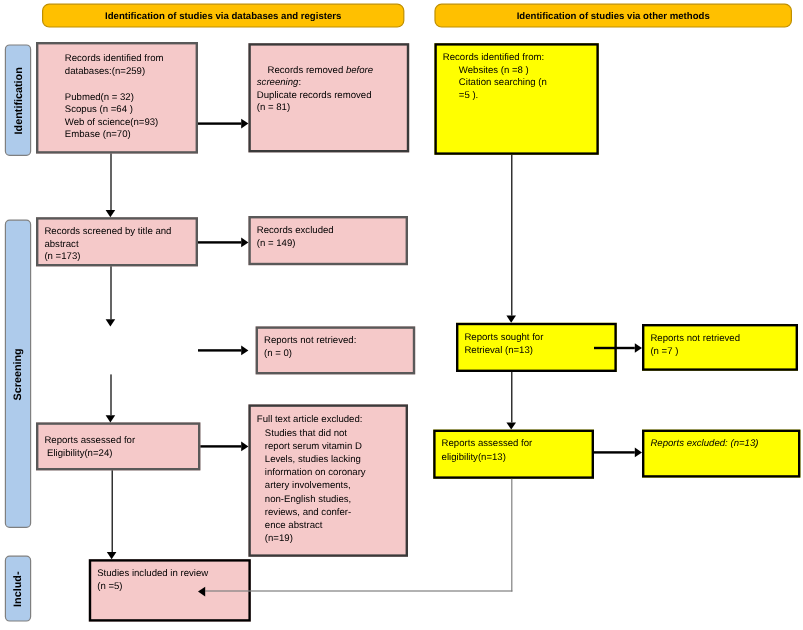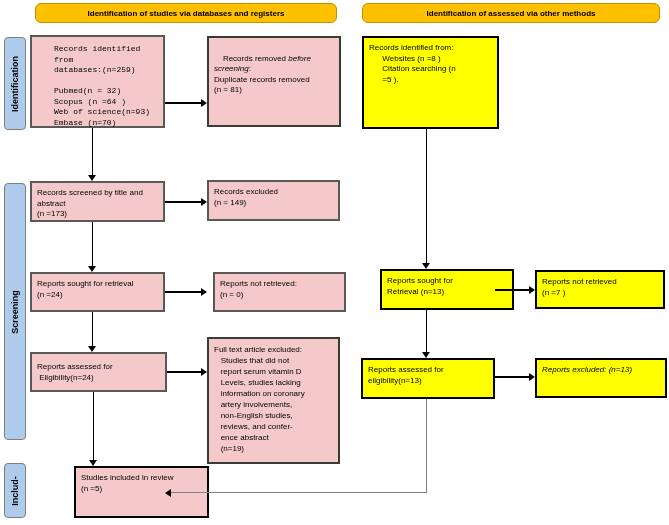--- a/index.html
+++ b/index.html
@@ -17,21 +17,21 @@
   .box{
     position:absolute;box-sizing:border-box;
     white-space:pre-wrap;line-height:10.5px;
     padding:5px 4px 4px 5px;
   }
   .pink{background:#F5C9C9;border:2px solid #595959;}
   .pink-dark{background:#F5C9C9;border:2px solid #3a3a3a;}
   .pink-black{background:#F5C9C9;border:2px solid #000;margin-left:44px;}
   .yellow{background:#FFFF00;border:2px solid #000;}
   .note{line-height:11px;}
-  .ind{padding-left:22px;font-family:Liberation Mono, monospace;}
+  .ind{padding-left:22px;}
   .side{
     position:absolute;box-sizing:border-box;
     background:#AECBEB;border:1.2px solid #7F7F7F;border-radius:4px;
     display:flex;align-items:center;justify-content:center;
   }
   .side span{
     transform:rotate(-90deg);white-space:nowrap;
     font-weight:bold;font-size:9px;
   }
   .hline{position:absolute;height:1.5px;background:#000;}
@@ -47,21 +47,21 @@
     border-top:4px solid transparent;border-bottom:4px solid transparent;
     border-right:6px solid #000;}
   i{font-style:italic;}
 </style>
 </head>
 <body>
 
 <div id="canvas">
 
   <div class="hdr" style="left:35px;top:3px;width:302px;height:20px;">Identification of studies via databases and registers</div>
-  <div class="hdr" style="left:362px;top:3px;width:298px;height:20px;">Identification of assessed via other methods</div>
+  <div class="hdr" style="left:362px;top:3px;width:298px;height:20px;">Identification of studies via other methods</div>
 
   <div class="side" style="left:4px;top:37px;width:22px;height:93px;">
     <span>Identification</span>
   </div>
   <div class="side" style="left:4px;top:183px;width:22px;height:257px;">
     <span>Screening</span>
   </div>
   <div class="side" style="left:4px;top:463px;width:22px;height:55px;">
     <span>Includ-</span>
   </div>
@@ -81,22 +81,20 @@
 (n = 81)</span>
   </div>
 
   <div class="box pink" style="left:30px;top:181px;width:135px;height:41px;">Records screened by title and
 abstract
 (n =173)</div>
 
   <div class="box pink" style="left:207px;top:180px;width:133px;height:41px;">Records excluded
 (n = 149)</div>
 
-  <div class="box pink" style="left:30px;top:272px;width:135px;height:40px;">Reports sought for retrieval
-(n =24)</div>
 
   <div class="box pink" style="left:213px;top:272px;width:133px;height:40px;">Reports not retrieved:
 (n = 0)</div>
 
   <div class="box pink" style="left:30px;top:352px;width:137px;height:40px;padding-top:8px;">Reports assessed for
  Eligibility(n=24)</div>
 
   <div class="box pink-dark note" style="left:207px;top:337px;width:133px;height:127px;">Full text article excluded:
    Studies that did not
    report serum vitamin D

